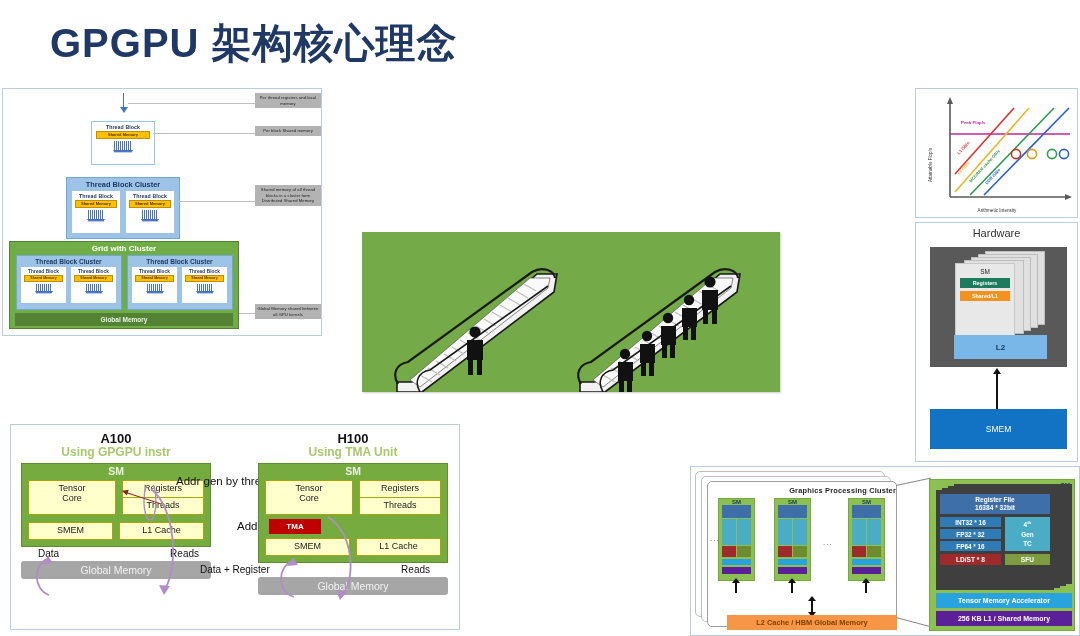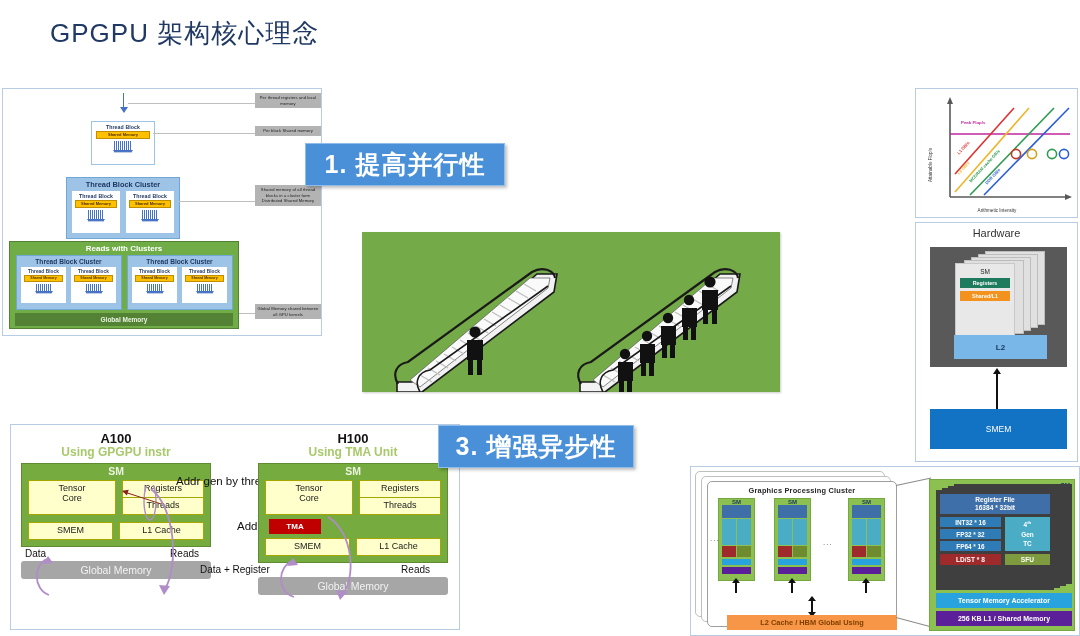--- a/index.html
+++ b/index.html
@@ -7,21 +7,21 @@
   html, body { margin:0; padding:0; }
   body {
     width:1080px; height:636px; background:#ffffff; position:relative;
     font-family:"Liberation Sans","DejaVu Sans",sans-serif; overflow:hidden;
   }
   .slide { position:absolute; inset:0; }
 
   
   #page-title {
     position:absolute; left:50px; top:16px;
-    font-size:26px; font-weight:normal; color:#1f3864;
+    font-size:40px; font-weight:bold; color:#1f3864;
     letter-spacing:1px; white-space:nowrap;
   }
 
   
   .panel { position:absolute; background:#fff; border:1px solid #b8cce4; }
 
   
   #panel-tbc { left:2px; top:88px; width:320px; height:248px; }
   .tbc-inner { position:absolute; inset:0; }
   .tb-box {
@@ -149,21 +149,21 @@
   .arrow-red { position:absolute; background:#8b2020; height:1.4px; transform-origin:left center; }
   .arrow-red:after { content:""; position:absolute; right:-1px; top:-2.5px;
      border-left:6px solid #8b2020; border-top:3px solid transparent;
      border-bottom:3px solid transparent; }
 
   
   #panel-gpc { left:690px; top:466px; width:390px; height:170px; }
   .card-ghost { position:absolute; border:1px solid #bfbfbf; border-radius:5px; background:#fff; }
   #gpc-card { position:absolute; left:16px; top:14px; width:190px; height:146px;
      border:1px solid #9e9e9e; border-radius:5px; background:#fff; }
-  #gpc-title { text-align:center; font-size:7.4px; color:#262626; padding-top:4px;
+  #gpc-title { text-align:right; font-size:7.4px; color:#262626; padding-top:4px;
      font-weight:bold; letter-spacing:.2px; }
   .sm-col { position:absolute; top:16px; width:37px; height:83px;
      background:#8cc152; border:1px solid #76a840; }
   .sm-col .t { text-align:center; font-size:6px; color:#17365d; font-weight:bold; }
   .sm-col .seg { margin:0 3px; }
   .sm-col .blue-top { height:13px; background:#3f6fa8; }
   .sm-col .cyan-pair { display:flex; gap:1px; height:26px; margin:1px 3px 0;}
   .sm-col .cyan-pair div { flex:1; background:#4bacc6; }
   .sm-col .red-green { display:flex; gap:1px; height:11px; margin:1px 3px 0;}
   .sm-col .red-green .r { flex:1; background:#9e2a2b; }
@@ -278,21 +278,21 @@
                 <i></i>
                 <i></i>
                 <i></i>
               </div>
           </div>
         </div>
       </div>
       <div class="leader" style="left:175px; top:112px; width:77px; background:#bfbfbf;"></div>
 
       <div class="grid-box" style="left:6px; top:152px; width:230px; height:88px;">
-        <div class="grid-title">Reads with Clusters</div>
+        <div class="grid-title">Grid with Cluster</div>
         <div class="grid-row">
           <div class="cluster-box" style="position:relative; width:106px; height:55px;">
             <div class="cluster-title" style="font-size:6.6px;">Thread Block Cluster</div>
             <div class="cluster-row" style="gap:3px;">
               <div class="tb-box" style="position:relative; width:47px; height:38px;">
                 <div class="tb-title" style="font-size:4.7px;">Thread Block</div>
                 <div class="sm-bar" style="font-size:3.5px;">Shared Memory</div>
                 <div class="threads">
                     <i style="height:9px"></i>
                     <i style="height:9px"></i>
@@ -532,21 +532,21 @@
             <div>Registers</div>
             <div>Threads</div>
           </div>
         </div>
         <div class="unit-row" style="margin-top:7px;">
           <div class="unit">SMEM</div>
           <div class="unit">L1 Cache</div>
         </div>
       </div>
       <div style="position:relative;height:14px;">
-        <div class="small-ann" style="left:4px; top:1px;">Data</div>
+        <div class="small-ann" style="left:17px; top:1px;">Data</div>
         <div class="small-ann" style="right:12px; top:1px;">Reads</div>
       </div>
       <div class="gmem-gray" style="margin-top:0;">Global Memory</div>
 
       <svg style="position:absolute;left:6px;top:92px;" width="40" height="78">
         <path d="M22 72 C6 66 6 42 20 36" fill="none" stroke="#b08cc8" stroke-width="1.8"></path>
         <polygon points="21,33 16,41 26,40" fill="#b08cc8"></polygon>
       </svg>
       <svg style="position:absolute;left:118px;top:54px;" width="50" height="116">
         <path d="M12 4 C36 22 40 80 26 104" fill="none" stroke="#b08cc8" stroke-width="1.8"></path>
@@ -650,21 +650,21 @@
       </div>
       <div class="dots" style="left:115px; top:56px;">...</div>
       <div class="dots" style="left:2px; top:52px;">...</div>
 
       <div class="up-arrow" style="left:27px; top:100px; height:11px;"></div>
       <div class="up-arrow" style="left:83px; top:100px; height:11px;"></div>
       <div class="up-arrow" style="left:157px; top:100px; height:11px;"></div>
     </div>
 
     <div class="up-arrow dbl-arrow" style="left:120px; top:133px; height:13px;"></div>
-    <div id="l2hbm">L2 Cache / HBM Global Using</div>
+    <div id="l2hbm">L2 Cache / HBM Global Memory</div>
 
     <div class="zoom-line" style="left:205px; top:18px; width:36px; transform:rotate(-12deg);"></div>
     <div class="zoom-line" style="left:205px; top:150px; width:36px; transform:rotate(15deg);"></div>
 
     <div id="sm-detail">
       <div class="sm-tag">SM</div>
       <div class="det-sheet" style="left:24px; top:4px;  width:118px; height:100px;"></div>
       <div class="det-sheet" style="left:18px; top:6px;  width:118px; height:100px;"></div>
       <div class="det-sheet" style="left:12px; top:8px;  width:118px; height:100px;"></div>
       <div id="det-front">
@@ -687,16 +687,14 @@
         <div class="det-bottom">
           <div class="ldst">LD/ST * 8</div>
           <div class="sfu">SFU</div>
         </div>
       </div>
       <div id="tma-bar">Tensor Memory Accelerator</div>
       <div id="l1-bar">256 KB L1 / Shared Memory</div>
     </div>
   </div>
 
-  <div class="chip" id="chip-1">1. 提高并行性</div>
-  <div class="chip" id="chip-3">3. 增强异步性</div>
 
 </div>
 
 </body></html>

